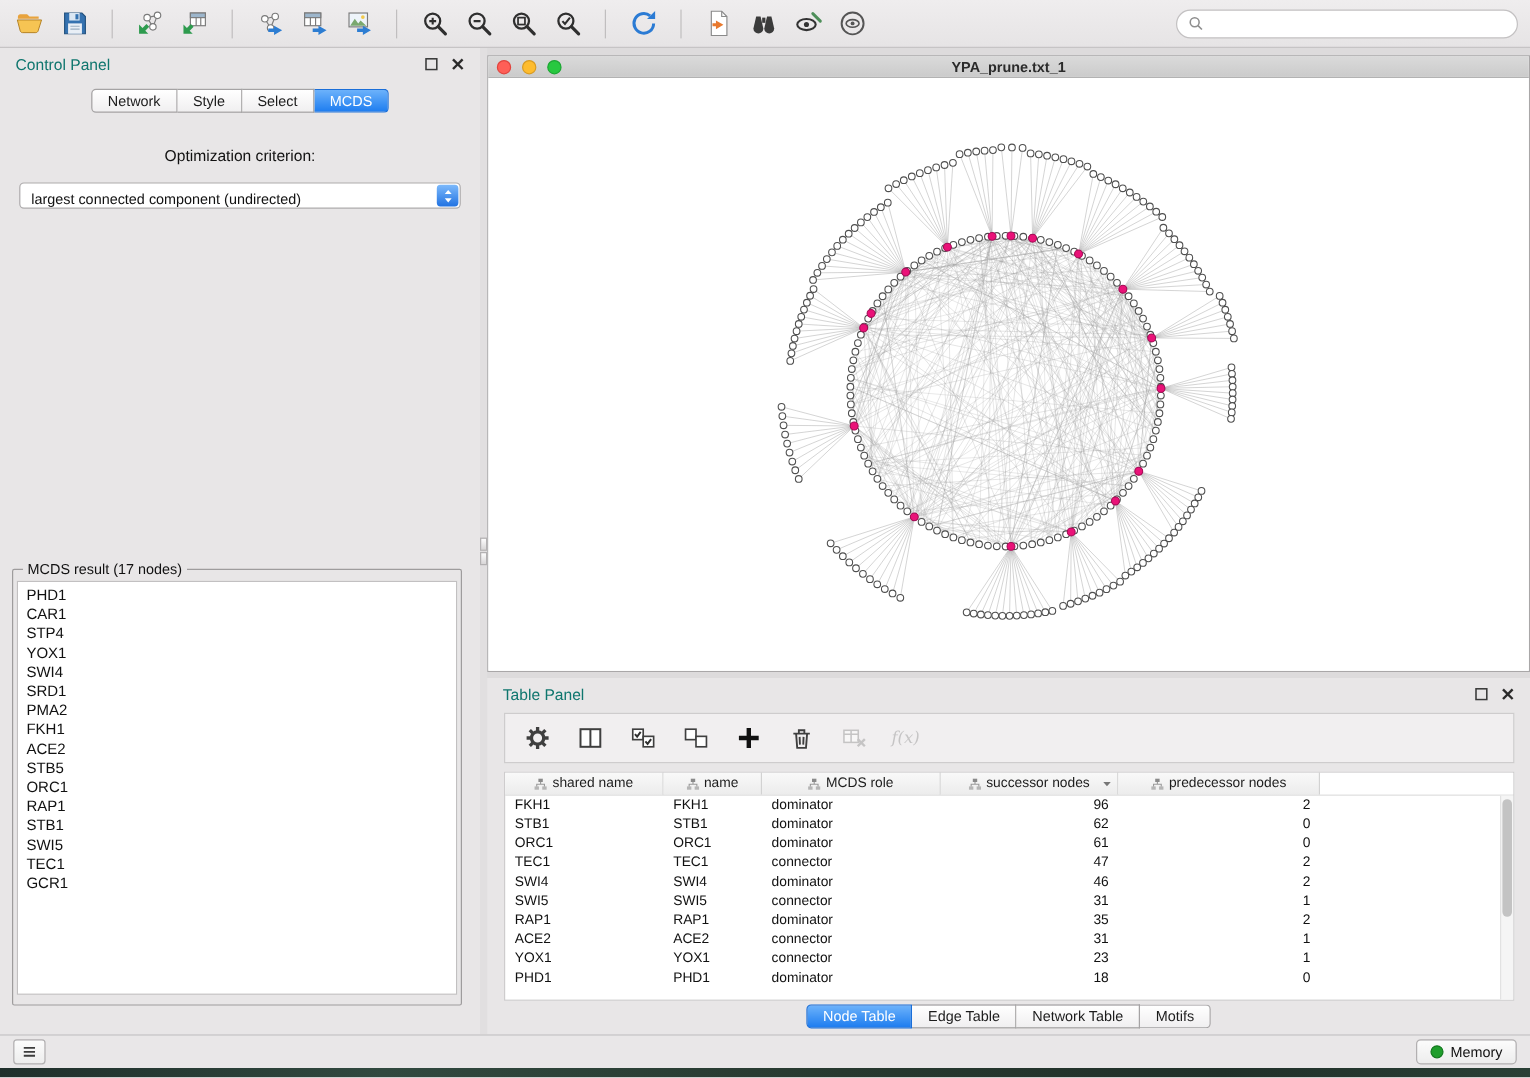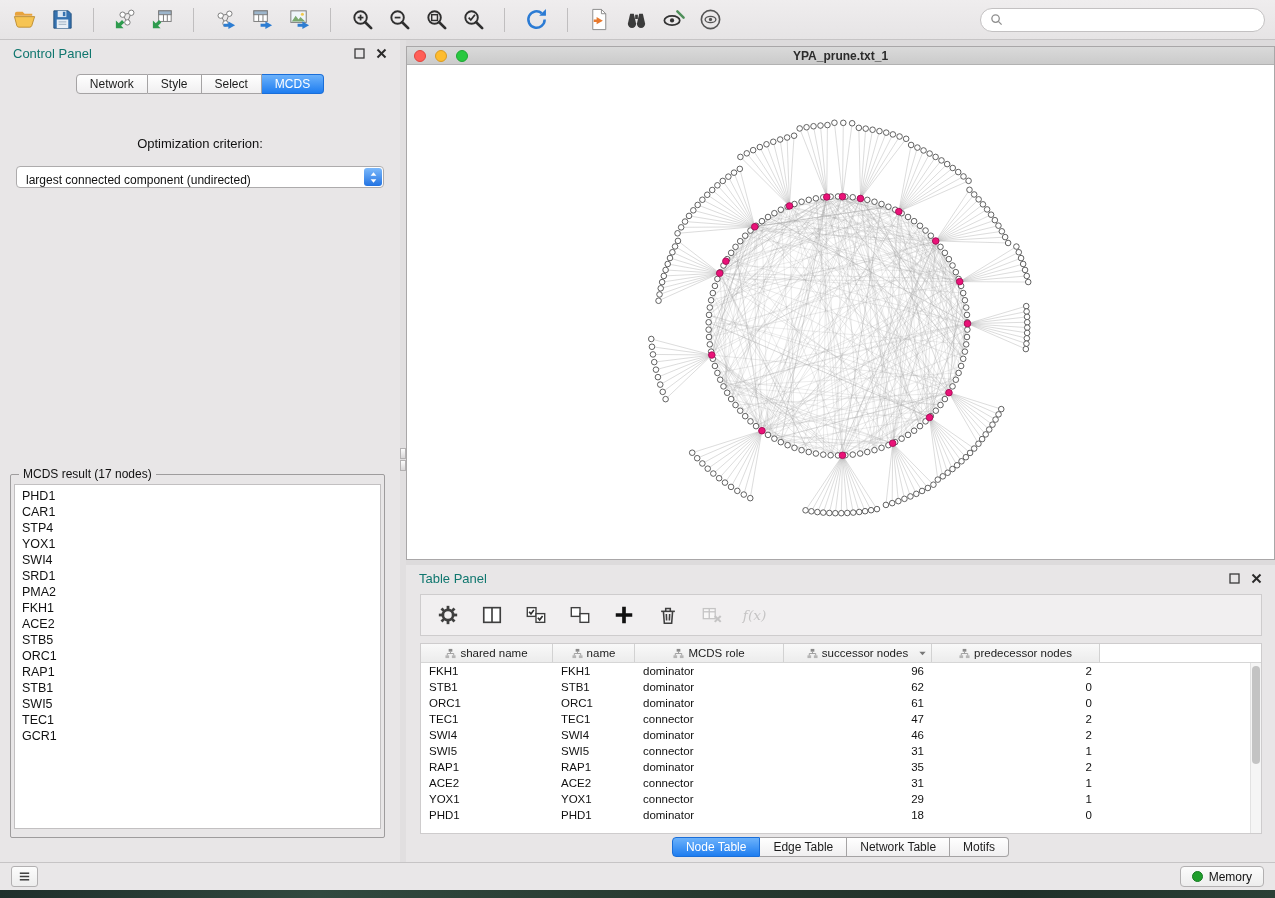--- a/index.html
+++ b/index.html
@@ -24,21 +24,21 @@
   .control-panel{position:absolute;left:0;top:40px;width:400px;height:822px;background:#e8e6e7}
   .panel-titlebar{height:26px;display:flex;align-items:center;padding:0 13px;font-size:13px;color:#0f766e}
   .panel-btns{margin-left:auto;display:flex;gap:11px;align-items:center}
   .panel-btns svg{width:11px;height:11px;display:block;cursor:pointer}
   .cp-tabs{display:flex;justify-content:center;margin-top:8px}
   .seg{height:20px;padding:0 13px;font-size:12px;display:flex;align-items:center;color:#1c1c1c;cursor:pointer;
     background:linear-gradient(#ffffff,#f0eff0);border:1px solid #a5a3a4;border-left:none}
   .seg:first-child{border-left:1px solid #a5a3a4;border-radius:4px 0 0 4px}
   .seg:last-child{border-radius:0 4px 4px 0}
   .seg.active{background:linear-gradient(#6cb2fb,#1e7df0);color:#fff;border-color:#1a6ed8}
-  .opt-label{text-align:center;margin-top:42px;font-size:13px;color:#111}
+  .opt-label{text-align:center;margin-top:28px;font-size:13px;color:#111}
   .mac-select{margin:15px auto 0;width:368px;height:22px;background:#fff;border:1px solid #adabac;border-radius:4px;
     display:flex;align-items:flex-end;font-size:12px;padding:0 24px 0 9px;position:relative;cursor:pointer;color:#111}
   .mac-select .stepper{position:absolute;right:1px;top:1px;width:18px;height:18px;border-radius:3px;
     background:linear-gradient(#7cb9fb,#2273e2);display:flex;align-items:center;justify-content:center}
   .mac-select .stepper svg{width:9px;height:13px}
   .cp-buttons{display:flex;justify-content:center;gap:20px;margin-top:13px}
   .btn{height:22px;padding:0 15px;font-size:12px;color:#111;cursor:pointer;
     background:linear-gradient(#ffffff,#f1f0f1);border:1px solid #a5a3a4;border-radius:4px}
   .btn.focusring{box-shadow:0 0 0 3px rgba(100,162,250,.65);border-color:#5b98e8}
   .result-box{position:absolute;left:10px;top:427px;width:375px;height:371px;border:1px solid #9e9c9d;
@@ -1305,21 +1305,21 @@
               <div class="td" style="width: 132px; text-align: left;">ACE2</div>
               <div class="td" style="width: 82px; text-align: left;">ACE2</div>
               <div class="td" style="width: 149px; text-align: left;">connector</div>
               <div class="td" style="width: 148px; text-align: right;">31</div>
               <div class="td" style="width: 168px; text-align: right;">1</div>
             </div>
             <div class="tr">
               <div class="td" style="width: 132px; text-align: left;">YOX1</div>
               <div class="td" style="width: 82px; text-align: left;">YOX1</div>
               <div class="td" style="width: 149px; text-align: left;">connector</div>
-              <div class="td" style="width: 148px; text-align: right;">29</div>
+              <div class="td" style="width: 148px; text-align: right;">23</div>
               <div class="td" style="width: 168px; text-align: right;">1</div>
             </div>
             <div class="tr">
               <div class="td" style="width: 132px; text-align: left;">PHD1</div>
               <div class="td" style="width: 82px; text-align: left;">PHD1</div>
               <div class="td" style="width: 149px; text-align: left;">dominator</div>
               <div class="td" style="width: 148px; text-align: right;">18</div>
               <div class="td" style="width: 168px; text-align: right;">0</div>
             </div>
           </div>

